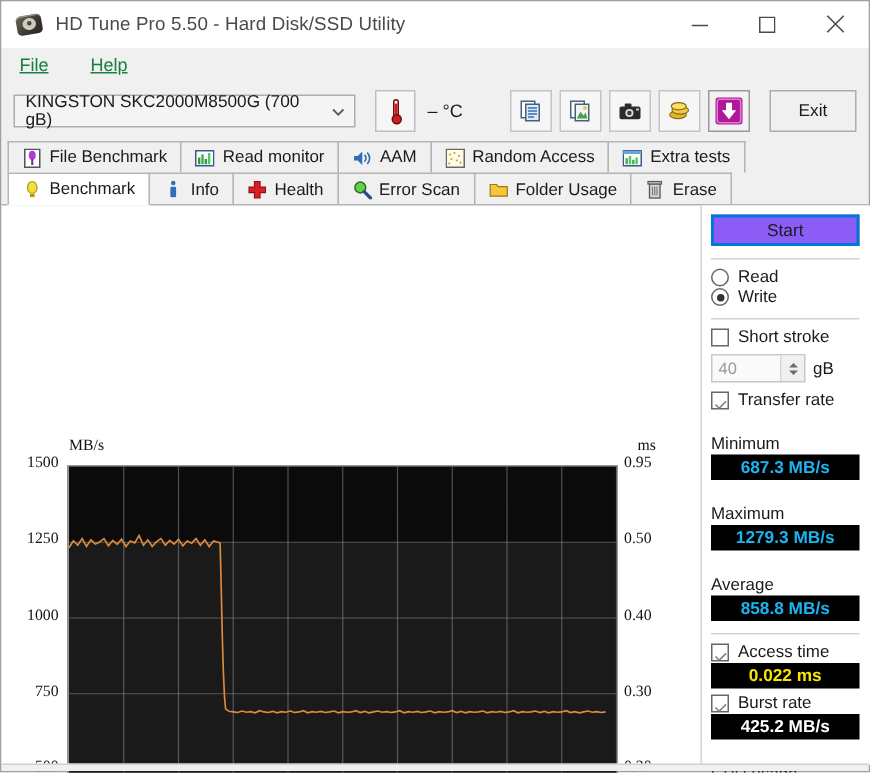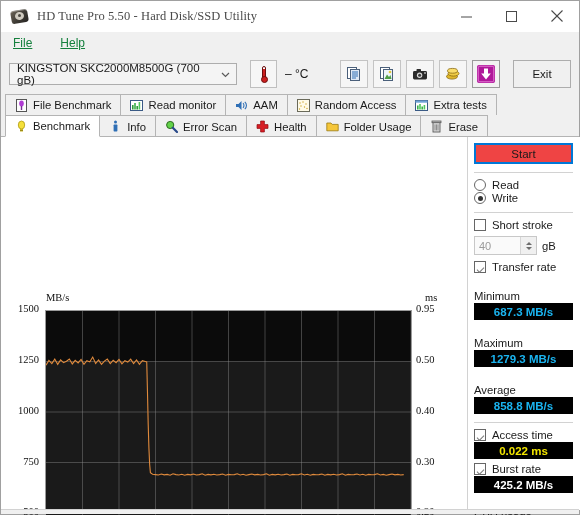--- a/index.html
+++ b/index.html
@@ -8,21 +8,21 @@
     font-family:"Liberation Sans", sans-serif;
     background:#ffffff;
   }
   .window{
     position:relative;width:580px;height:515px;box-sizing:border-box;
     border:1px solid #a0a0a0;background:#f0f0f0;
   }
   
   .titlebar{
     height:30px;background:#ffffff;display:flex;align-items:center;
-    border-bottom:1px solid #ffffff;position:relative;font-family:Liberation Serif, serif;
+    border-bottom:1px solid #ffffff;position:relative;
   }
   .app-icon{width:17px;height:17px;margin-left:10px;margin-right:9px;position:relative;}
   .app-icon .disk{
     position:absolute;left:0;top:2px;width:17px;height:13px;border-radius:3px;
     background:linear-gradient(140deg,#6e6558 0%,#3d3a34 55%,#262422 100%);
     transform:rotate(-10deg);
     box-shadow:inset 0 1px 0 rgba(255,255,255,.35);
   }
   .app-icon .plat{
     position:absolute;left:4px;top:4px;width:9px;height:8px;border-radius:50%;
@@ -119,21 +119,21 @@
   .ytick-l{position:absolute;font-size:10.5px;color:#111;text-align:right;width:34px;}
   .ytick-r{position:absolute;font-size:10.5px;color:#111;text-align:left;width:34px;}
   
   .side{
     position:absolute;left:466px;top:0;width:113px;height:373px;
     background:#ffffff;
   }
   .side-inner{padding:6px 7px 0 7px;}
   .start-btn{
     width:100%;height:21px;box-sizing:border-box;
-    border:2px solid #0078d7;background:#ef4444;
+    border:2px solid #0078d7;background:#8b5cf6;
     display:flex;align-items:center;justify-content:center;
     font-size:11.5px;color:#1a1a1a;
   }
   .sep{height:1px;background:#d2d2d2;margin:8px 0 6px 0;}
   .radio-row,.check-row{display:flex;align-items:center;gap:6px;margin:1px 0;}
   .radio{
     width:12px;height:12px;border-radius:50%;border:1px solid #666;
     background:#fff;box-sizing:border-box;position:relative;flex:none;
   }
   .radio.on::after{
@@ -349,30 +349,30 @@
       </div>
       <div class="tab">
         <svg class="tabicon" viewBox="0 0 13 13">
           <circle cx="6.5" cy="2" r="1.5" fill="#2f6fb5"></circle>
           <rect x="4.6" y="4.5" width="3.8" height="7" rx=".7" fill="#2f6fb5"></rect>
         </svg>
         <span>Info</span>
       </div>
       <div class="tab">
         <svg class="tabicon" viewBox="0 0 13 13">
+          <polygon points="4.6,1 8.4,1 8.4,4.6 12,4.6 12,8.4 8.4,8.4 8.4,12 4.6,12 4.6,8.4 1,8.4 1,4.6 4.6,4.6" fill="#d81f26" stroke="#8f0d12" stroke-width=".7"></polygon>
+        </svg>
+        <span>Health</span>
+      </div>
+      <div class="tab">
+        <svg class="tabicon" viewBox="0 0 13 13">
           <circle cx="5.2" cy="5" r="3.6" fill="#63d24a" stroke="#2a6a1e" stroke-width="1"></circle>
           <line x1="7.8" y1="7.8" x2="12" y2="12" stroke="#2a4a8a" stroke-width="2.2" stroke-linecap="round"></line>
         </svg>
         <span>Error Scan</span>
-      </div>
-      <div class="tab">
-        <svg class="tabicon" viewBox="0 0 13 13">
-          <polygon points="4.6,1 8.4,1 8.4,4.6 12,4.6 12,8.4 8.4,8.4 8.4,12 4.6,12 4.6,8.4 1,8.4 1,4.6 4.6,4.6" fill="#d81f26" stroke="#8f0d12" stroke-width=".7"></polygon>
-        </svg>
-        <span>Health</span>
       </div>
       <div class="tab">
         <svg class="tabicon" viewBox="0 0 13 13">
           <path d="M0.8,3 L5,3 L6.2,4.4 L12.2,4.4 L12.2,10.8 L0.8,10.8 Z" fill="#f5c63a" stroke="#9a7a10" stroke-width=".8"></path>
         </svg>
         <span>Folder Usage</span>
       </div>
       <div class="tab">
         <svg class="tabicon" viewBox="0 0 13 13">
           <rect x="3" y="2.6" width="7" height="9.4" fill="#dadada" stroke="#5a5a5a" stroke-width=".9"></rect>

